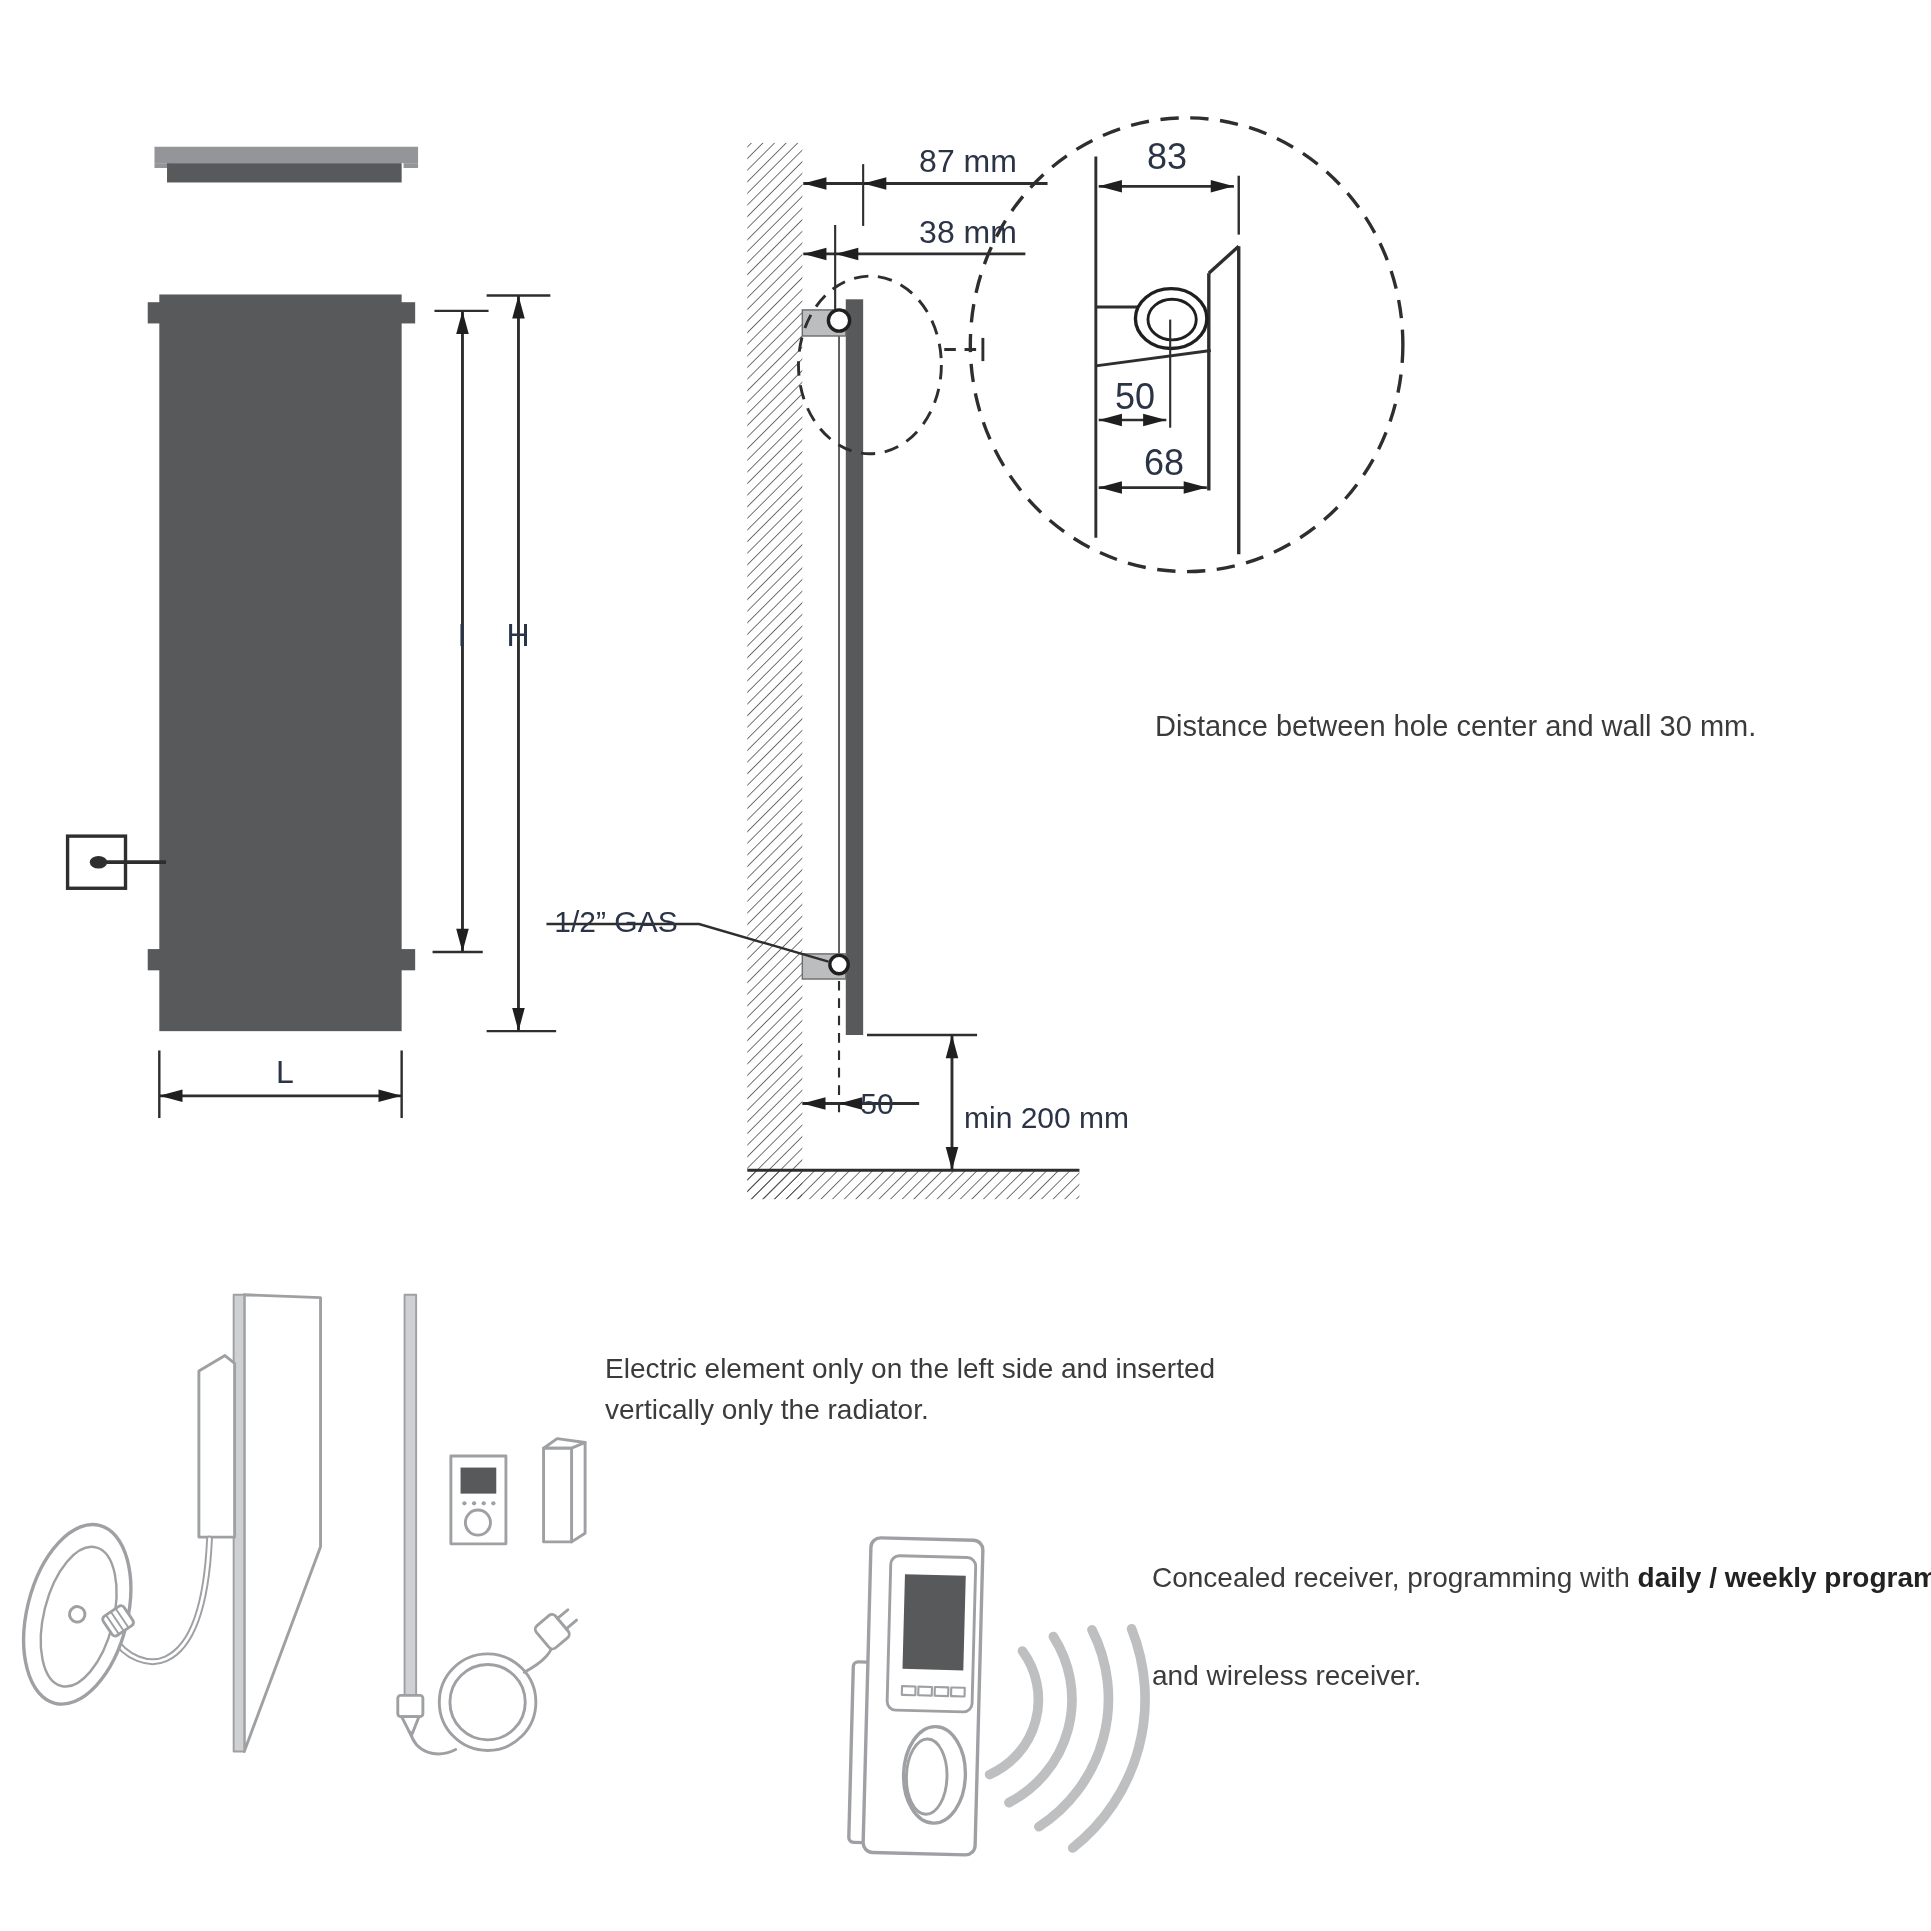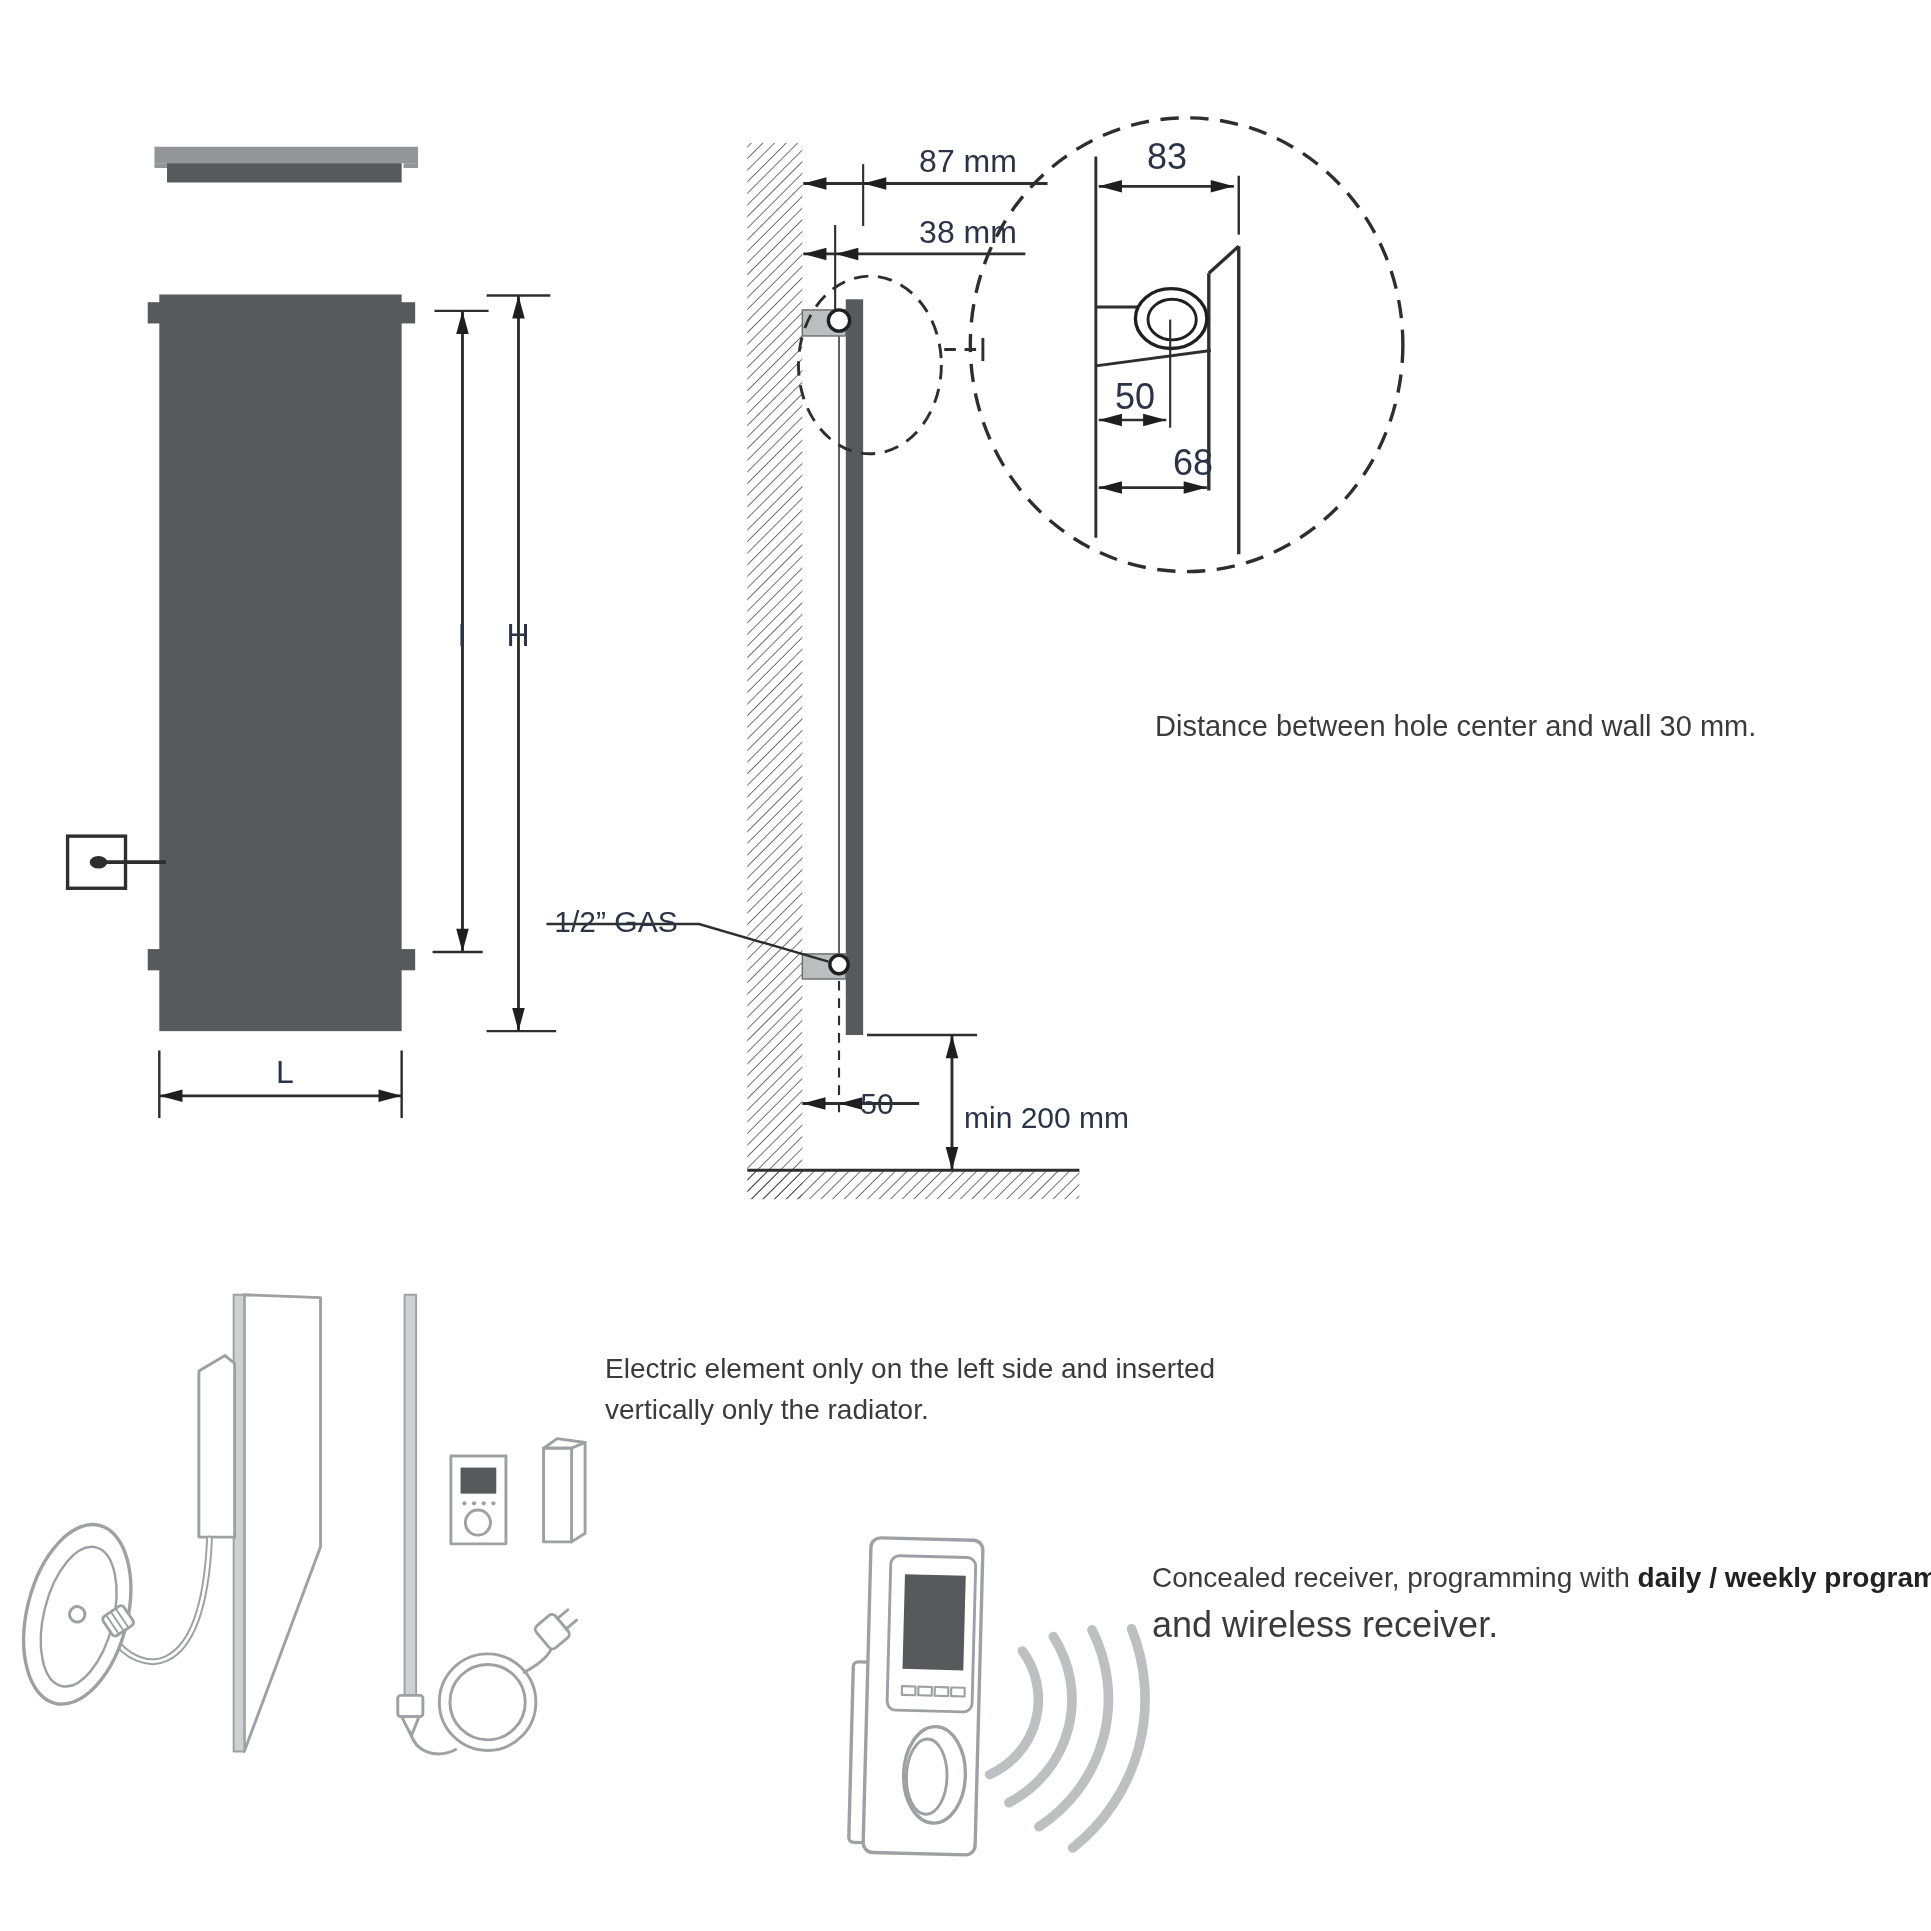--- a/index.html
+++ b/index.html
@@ -265,22 +265,22 @@
 <div class="lbl size-md" style="left:285px;top:1072px">L</div>
 
 <div class="lbl size-md" style="left:968px;top:161px">87 mm</div>
 <div class="lbl size-md" style="left:968px;top:232px">38 mm</div>
 <div class="lbl size-sm" style="left:616px;top:898px">1/2” GAS</div>
 <div class="lbl size-sm" style="left:877px;top:1080px">50</div>
 <div class="lbl size-sm left-anchor" style="left:964px;top:1094px">min 200 mm</div>
 
 <div class="lbl size-lg" style="left:1167px;top:157px">83</div>
 <div class="lbl size-lg" style="left:1135px;top:397px">50</div>
-<div class="lbl size-lg" style="left:1193px;top:463px">68</div>
+<div class="lbl size-lg" style="left:1164px;top:463px">68</div>
 
 <div class="note" style="left:1155px;top:710px">Distance between hole center and wall 30 mm.</div>
 
 <div class="note" style="left:605px;top:1353px;font-size:28px">Electric element only on the left side and inserted</div>
 <div class="note" style="left:605px;top:1394px;font-size:28px">vertically only the radiator.</div>
 
 <div class="note" style="left:1152px;top:1562px;font-size:28px"><span>Concealed receiver, programming with </span><b>daily / weekly programming</b></div>
-<div class="note" style="left:1152px;top:1604px;font-size:36px">and wireless receiver.</div>
+<div class="note" style="left:1152px;top:1660px;font-size:28px">and wireless receiver.</div>
 
 
 </body></html>

